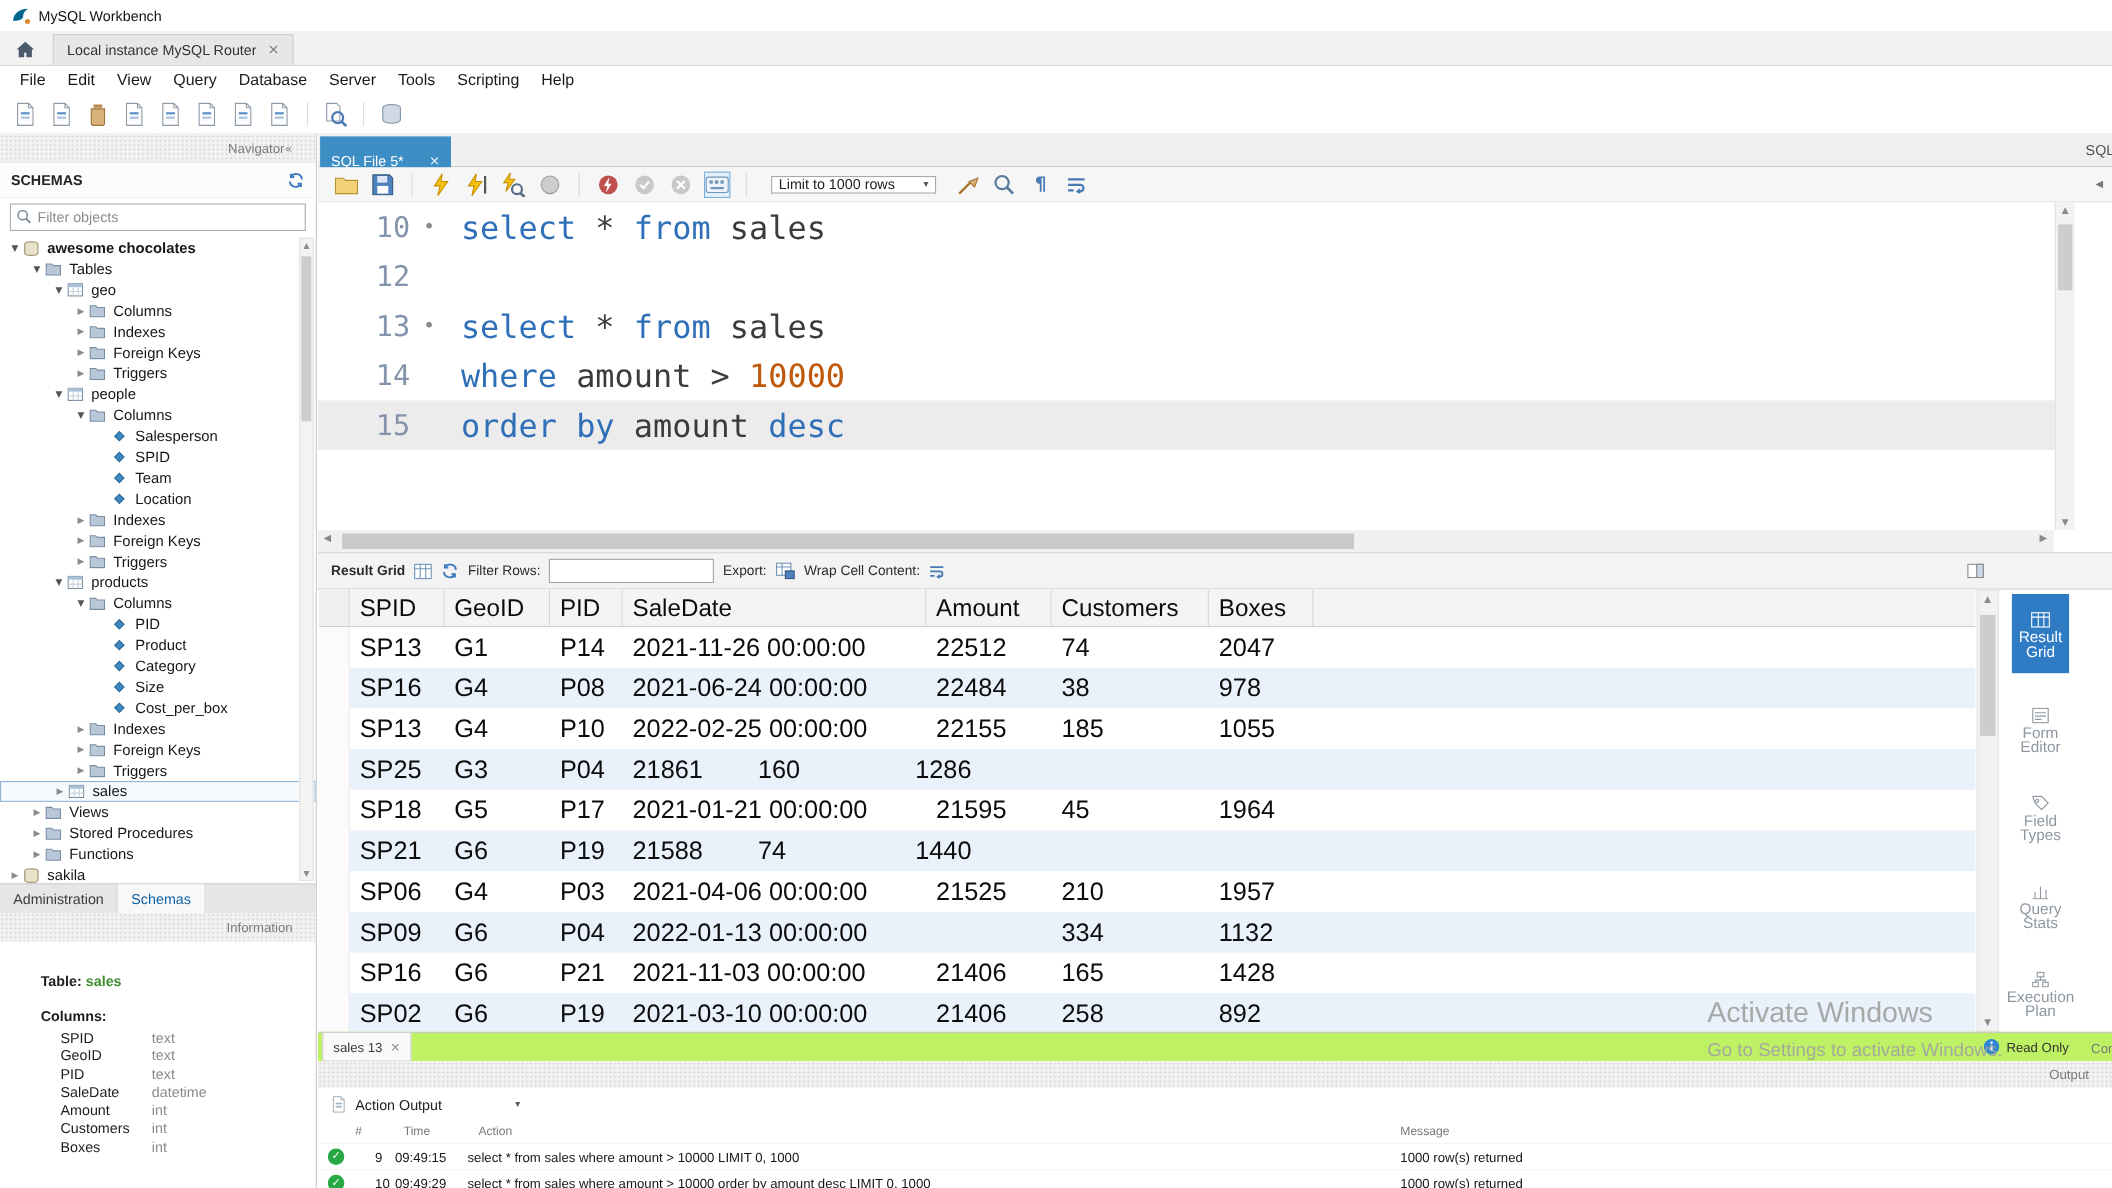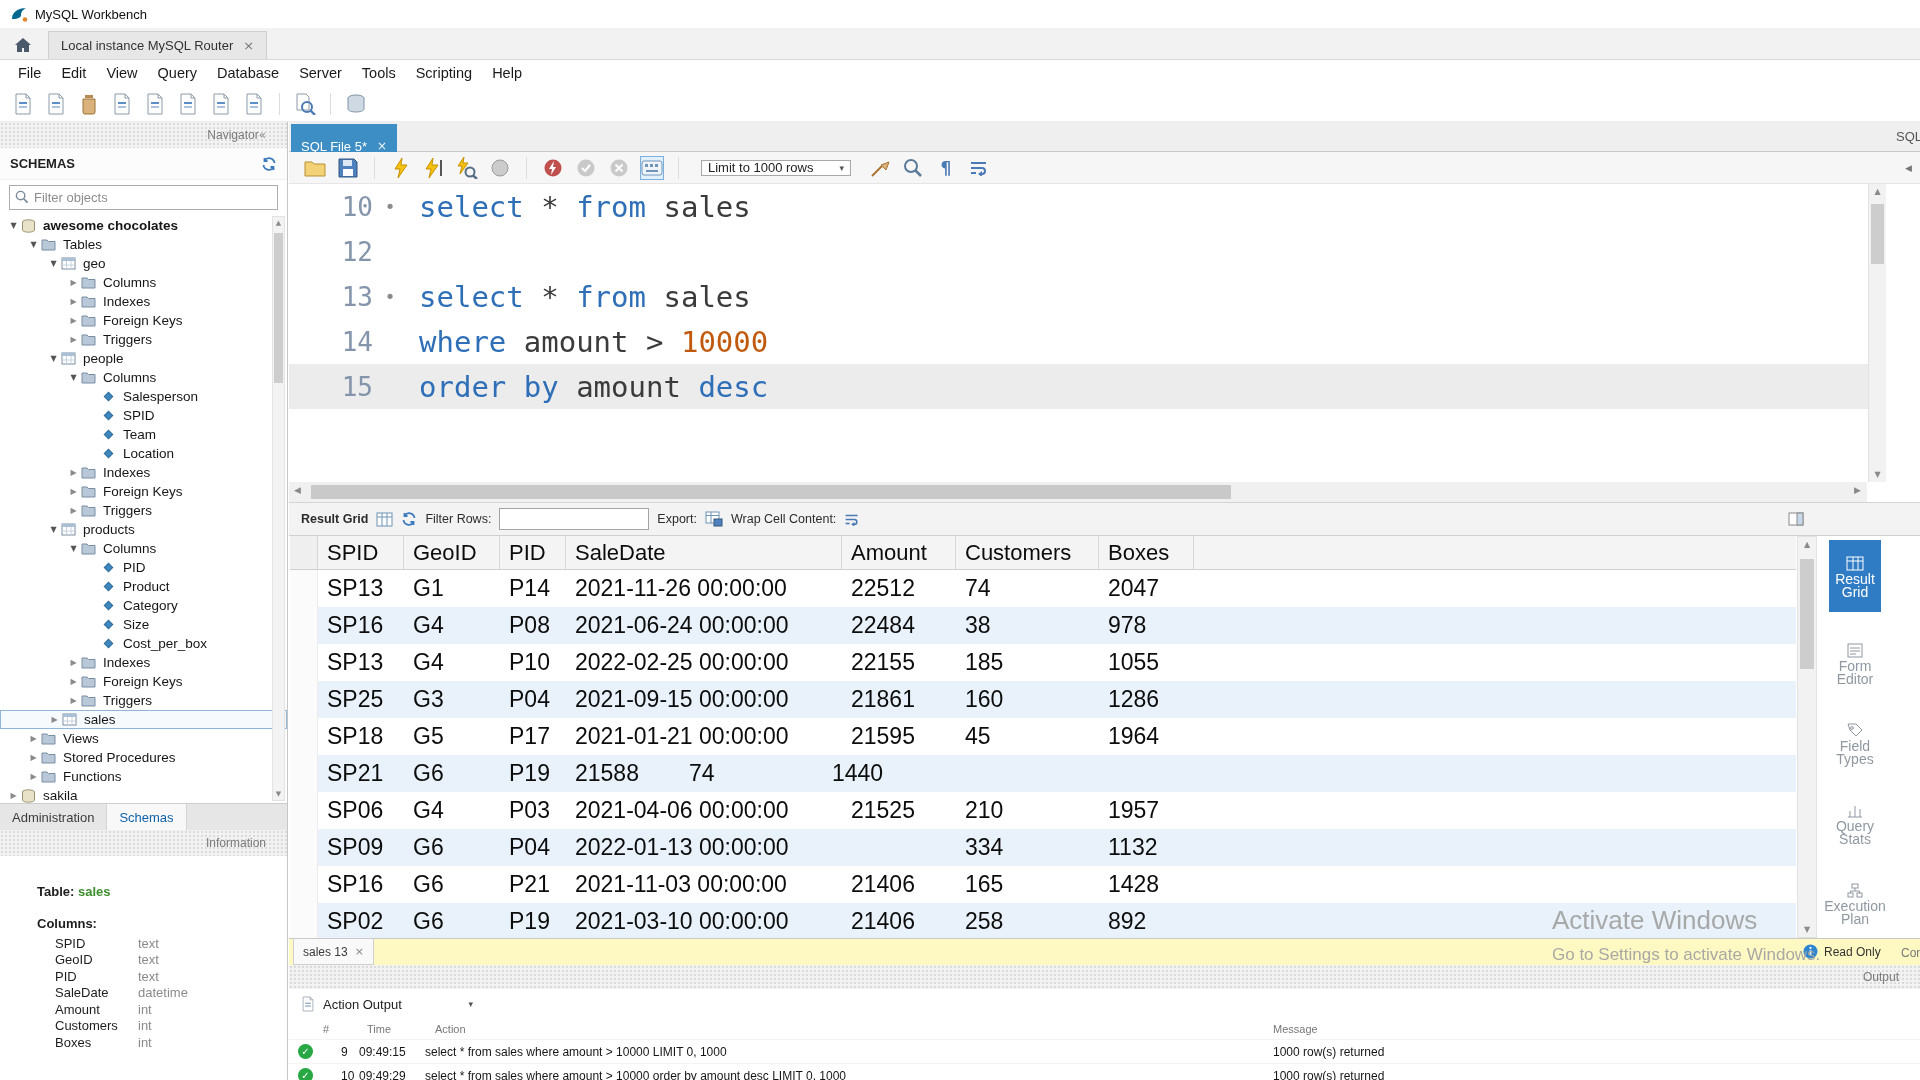--- a/index.html
+++ b/index.html
@@ -48,21 +48,21 @@
 .b{font-weight:bold}
 .tname{color:#3e8e2e;font-weight:bold}
 .cols-label{margin-top:17px;margin-bottom:4px}
 .col-row{display:flex;height:16.5px;align-items:center}
 .col-name{margin-left:18px;width:83px}
 .col-type{color:#8a8a8a}
 
 
 .editor-region{position:absolute;left:289px;top:122px;right:0;bottom:0;background:#fff;overflow:hidden}
 .sqltab-bar{position:absolute;top:0;left:0;right:0;height:30px;background:#efefef;border-bottom:1px solid #c9c9c9}
-.sqltab{position:absolute;left:2px;top:2px;height:44px;background:#3e8ec6;color:#fff;font-size:13px;display:flex;align-items:center;padding:0 10px;gap:10px}
+.sqltab{position:absolute;left:2px;top:2px;height:44px;background:#3e8ec6;color:#fff;font-size:13px;display:flex;align-items:center;padding:0 10px;gap:23px}
 .sqltab-x{color:#eaf2fa;font-size:12px}
 .clip-sql{position:absolute;right:0;top:7px;width:24px;overflow:hidden;font-size:13px;color:#555;white-space:nowrap}
 .ed-toolbar{position:absolute;top:30px;left:0;right:0;height:32px;background:#f6f6f6;display:flex;align-items:center;gap:9px;padding-left:14px;border-bottom:1px solid #e6e6e6}
 .et-icon{width:24px;height:24px;display:inline-flex;align-items:center;justify-content:center}
 .ico-sel{border:1px solid #7ab0de;background:#e3f0fa}
 .limit-dd{width:150px;height:16px;border:1px solid #a8a8a8;background:#fff;display:flex;align-items:center;justify-content:space-between;padding:0 6px;font-size:13px;color:#222;margin:0 8px}
 .dd-arrow{font-size:9px;color:#555}
 .ed-spacer{flex:1}
 .ed-collapse{font-size:9px;color:#777;margin-right:8px}
 .pil{color:#4a7ab5;font-size:17px;font-weight:bold}
@@ -96,21 +96,21 @@
 .g-row{display:flex;height:37px;font-size:23px;color:#0c0c0c}
 .g-row.alt{background:#e9f2fa}
 .g-cell{display:flex;align-items:center;padding-left:9px;flex:0 0 auto;overflow:hidden;white-space:nowrap}
 .g-cell.g-ind{padding-left:0;border-right:1px solid #ececec;background:#fbfbfb}
 .grid-scroll{position:absolute;top:414px;left:1508px;width:20px;height:402px;background:#f2f2f2;border:1px solid #e2e2e2}
 .gs-thumb{position:absolute;left:2px;right:2px;top:22px;height:110px;background:#cdcdcd}
 .side-panel{position:absolute;top:418px;left:1540px;width:52px;display:flex;flex-direction:column;gap:22px}
 .sbtn{height:58px;display:flex;flex-direction:column;align-items:center;justify-content:center;gap:3px;font-size:14px;color:#8f98a0;text-align:center;line-height:10px}
 .sbtn.active{height:72px;background:#2f7cc4;color:#fff}
 .sb-ico{display:inline-flex}
-.result-tabrow{position:absolute;top:816px;left:0;right:0;height:27px;background:#fef9c3;border-top:1px solid #c9c9c9}
+.result-tabrow{position:absolute;top:816px;left:0;right:0;height:27px;background:#bef264;border-top:1px solid #c9c9c9}
 .result-tab{position:absolute;left:4px;top:0;height:26px;display:flex;align-items:center;gap:7px;padding:0 9px;background:#f9f9f9;border:1px solid #cfcfcf;border-top:none;font-size:12px;color:#3a3a3a}
 .rt-x{font-size:11px;color:#888}
 .readonly{position:absolute;left:1514px;top:5px;display:flex;align-items:center;gap:6px;font-size:12px;color:#333}
 .clip-con{position:absolute;left:1612px;top:7px;font-size:12px;color:#777}
 
 
 .output-panel{position:absolute;top:843px;left:0;right:0;bottom:0;background:#fff;overflow:hidden}
 .out-band{height:24px}
 .action-row{height:30px;display:flex;align-items:center;gap:8px;padding-left:12px;font-size:13px;color:#222;background:#fff}
 .action-dd{width:150px;display:flex;align-items:center;justify-content:space-between}
@@ -852,21 +852,20 @@
           <span class="g-cell" style="width: 276px;">2022-02-25 00:00:00</span>
           <span class="g-cell" style="width: 114px;">22155</span>
           <span class="g-cell" style="width: 143px;">185</span>
           <span class="g-cell" style="width: 95px;">1055</span>
         </div>
         <div class="g-row alt">
           <span class="g-cell g-ind" style="width: 28px;"></span>
           <span class="g-cell" style="width: 86px;">SP25</span>
           <span class="g-cell" style="width: 96px;">G3</span>
           <span class="g-cell" style="width: 66px;">P04</span>
-          <span class="g-cell" style="width: 276px;">2021-09-15 00:00:00</span>
           <span class="g-cell" style="width: 114px;">21861</span>
           <span class="g-cell" style="width: 143px;">160</span>
           <span class="g-cell" style="width: 95px;">1286</span>
         </div>
         <div class="g-row">
           <span class="g-cell g-ind" style="width: 28px;"></span>
           <span class="g-cell" style="width: 86px;">SP18</span>
           <span class="g-cell" style="width: 96px;">G5</span>
           <span class="g-cell" style="width: 66px;">P17</span>
           <span class="g-cell" style="width: 276px;">2021-01-21 00:00:00</span>

